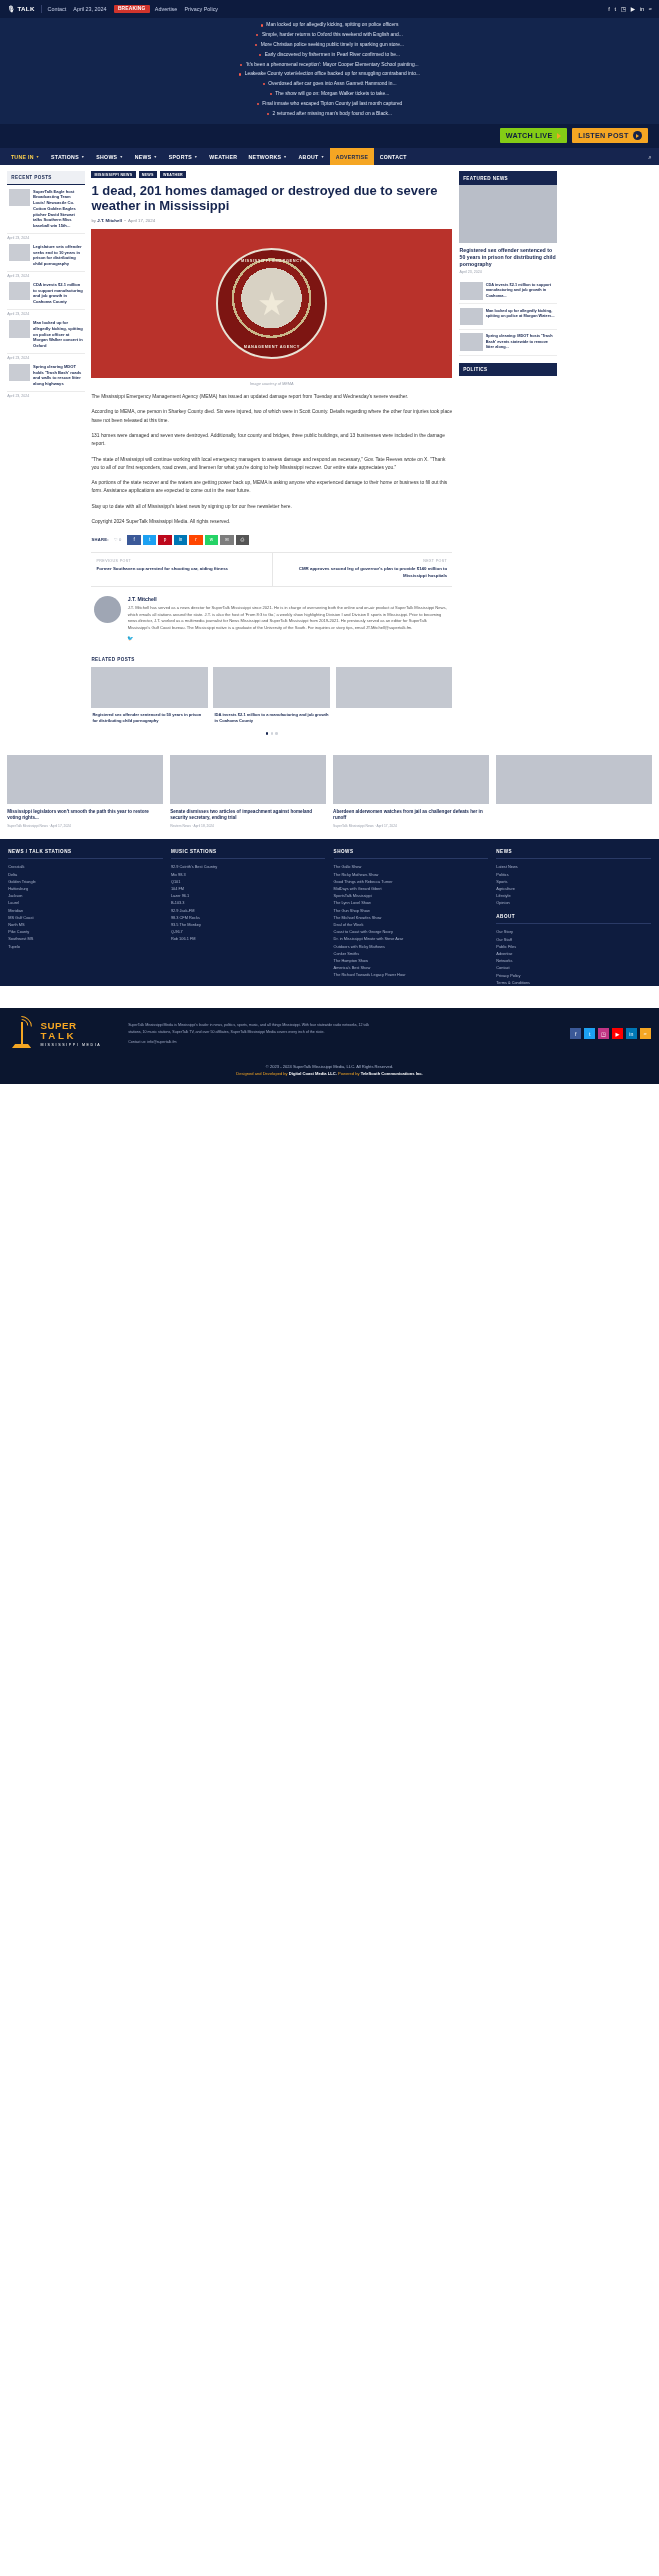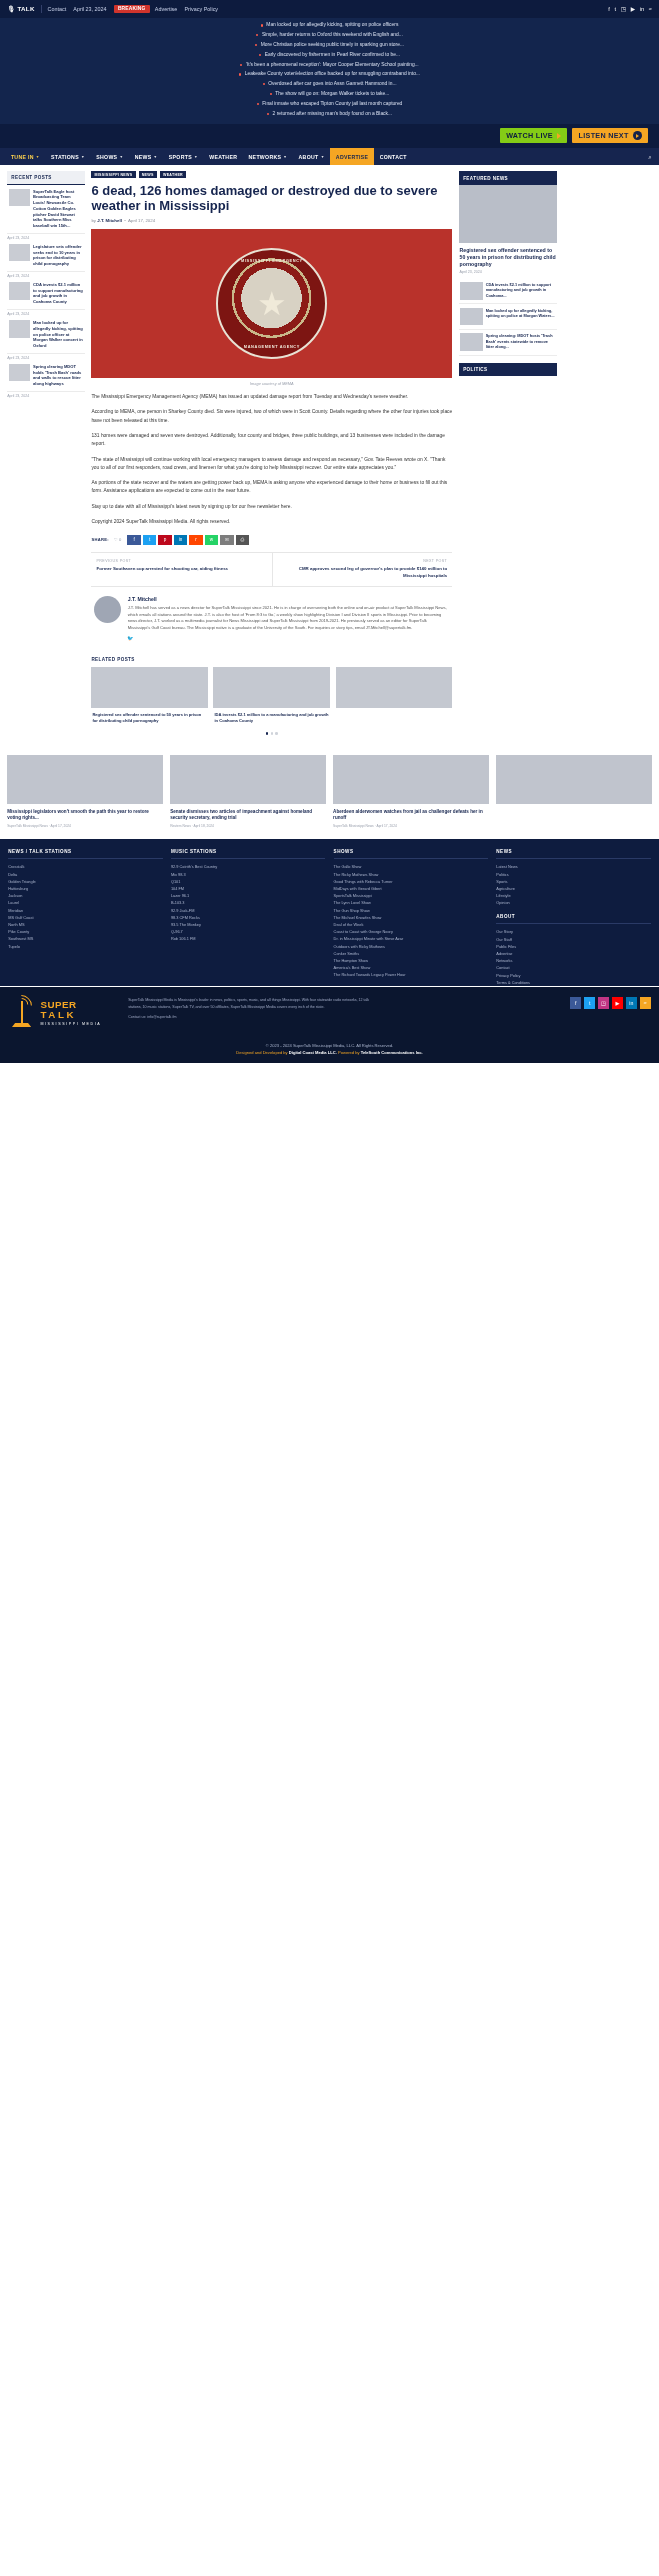--- a/index.html
+++ b/index.html
@@ -192,21 +192,21 @@
   .pol-title { font-size: 4.6px; line-height: 6.7px; font-weight: bold; color: #16254f; padding: 4.1px 0 2.1px; }
   .pol-meta { font-size: 3.3px; color: #9aa0ad; }
 
   
   .footer { background: #0e1c3f; color: #cdd5e8; padding: 9.3px 8.2px 0; }
   .f-cols { display: flex; gap: 8.2px; }
   .f-col { flex: 1; }
   .f-head { font-size: 4.6px; font-weight: bold; letter-spacing: 0.5px; color: #fff; padding-bottom: 4.1px; border-bottom: 0.5px solid #2a3a66; margin-bottom: 4.6px; }
   .f-li { font-size: 3.9px; line-height: 7.2px; color: #aab4cd; }
 
-  .footer-bottom { background: #0b162f; padding: 10.3px 8.2px; display: flex; gap: 2px; margin-top: 1px; }
+  .footer-bottom { background: #0b162f; padding: 10.3px 8.2px; display: flex; align-items: center; gap: 2px; margin-top: 22px; }
   .st-logo { display: flex; align-items: center; gap: 5.2px; width: 118px; flex: none; }
   .st-mark { width: 27px; height: 31px; position: relative; }
   .st-mark .tower {
     width: 2.1px; height: 23px; background: #f5a623; position: absolute; left: 12.4px; top: 4.1px;
   }
   .st-mark .base {
     width: 19.6px; height: 4.6px; background: #f5a623; position: absolute; left: 3.6px; bottom: 1px;
     clip-path: polygon(0 100%, 18% 0, 82% 0, 100% 100%);
   }
   .st-mark .arc {
@@ -300,21 +300,21 @@
       <a>2 returned after missing man's body found on a Black...</a>
     </div>
 </div>
 
 <div class="listenbar">
   <div class="btn-watch">
     <span>WATCH LIVE</span>
     <span class="play-tri"></span>
   </div>
   <div class="btn-listen">
-    <span>LISTEN NEXT</span>
+    <span>LISTEN POST</span>
     <span class="play-circ">
         <i></i>
       </span>
   </div>
 </div>
 
 <div class="mainnav">
   <a class="nav-item tune">
       <span>TUNE IN</span>
       <span class="caret">▼</span>
@@ -385,21 +385,21 @@
     </div>
     <div class="rp-date">April 23, 2024</div>
   </div>
 
   <div class="col-main">
     <div class="crumbs">
       <span class="crumb">MISSISSIPPI NEWS</span>
       <span class="crumb">NEWS</span>
       <span class="crumb">WEATHER</span>
     </div>
-    <h1 class="title">6 dead, 126 homes damaged or destroyed due to severe weather in Mississippi</h1>
+    <h1 class="title">1 dead, 201 homes damaged or destroyed due to severe weather in Mississippi</h1>
     <div class="byline">
       by <b>J.T. Mitchell</b> &nbsp;•&nbsp;
       <span>April 17, 2024</span>
     </div>
 
     <div class="hero">
       <div class="seal">
         <div class="seal-txt-top">MISSISSIPPI EMERGENCY</div>
         <span class="star">★</span>
         <div class="seal-txt-bot">MANAGEMENT AGENCY</div>

